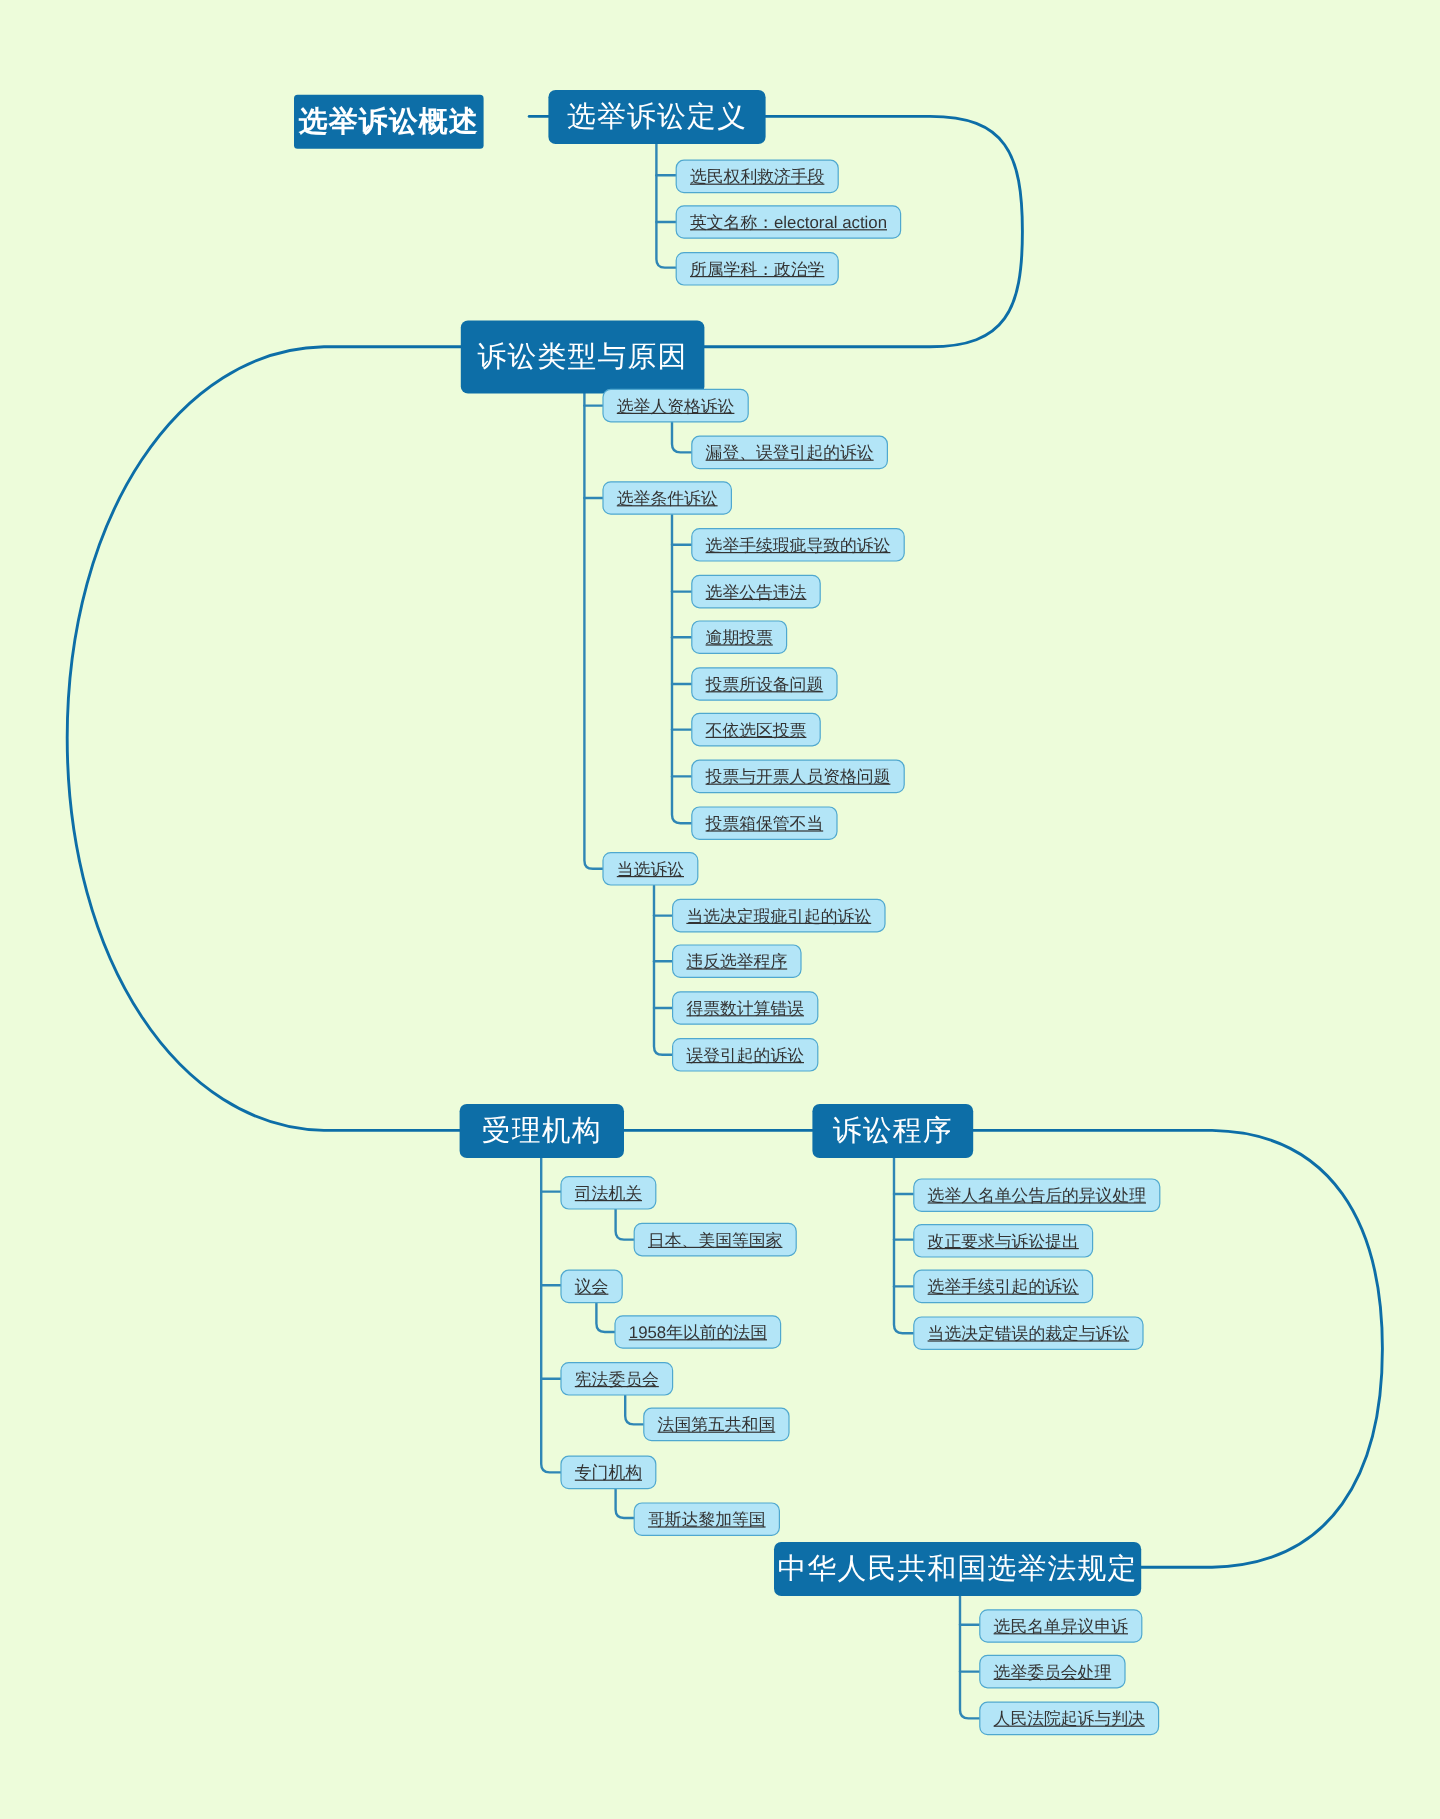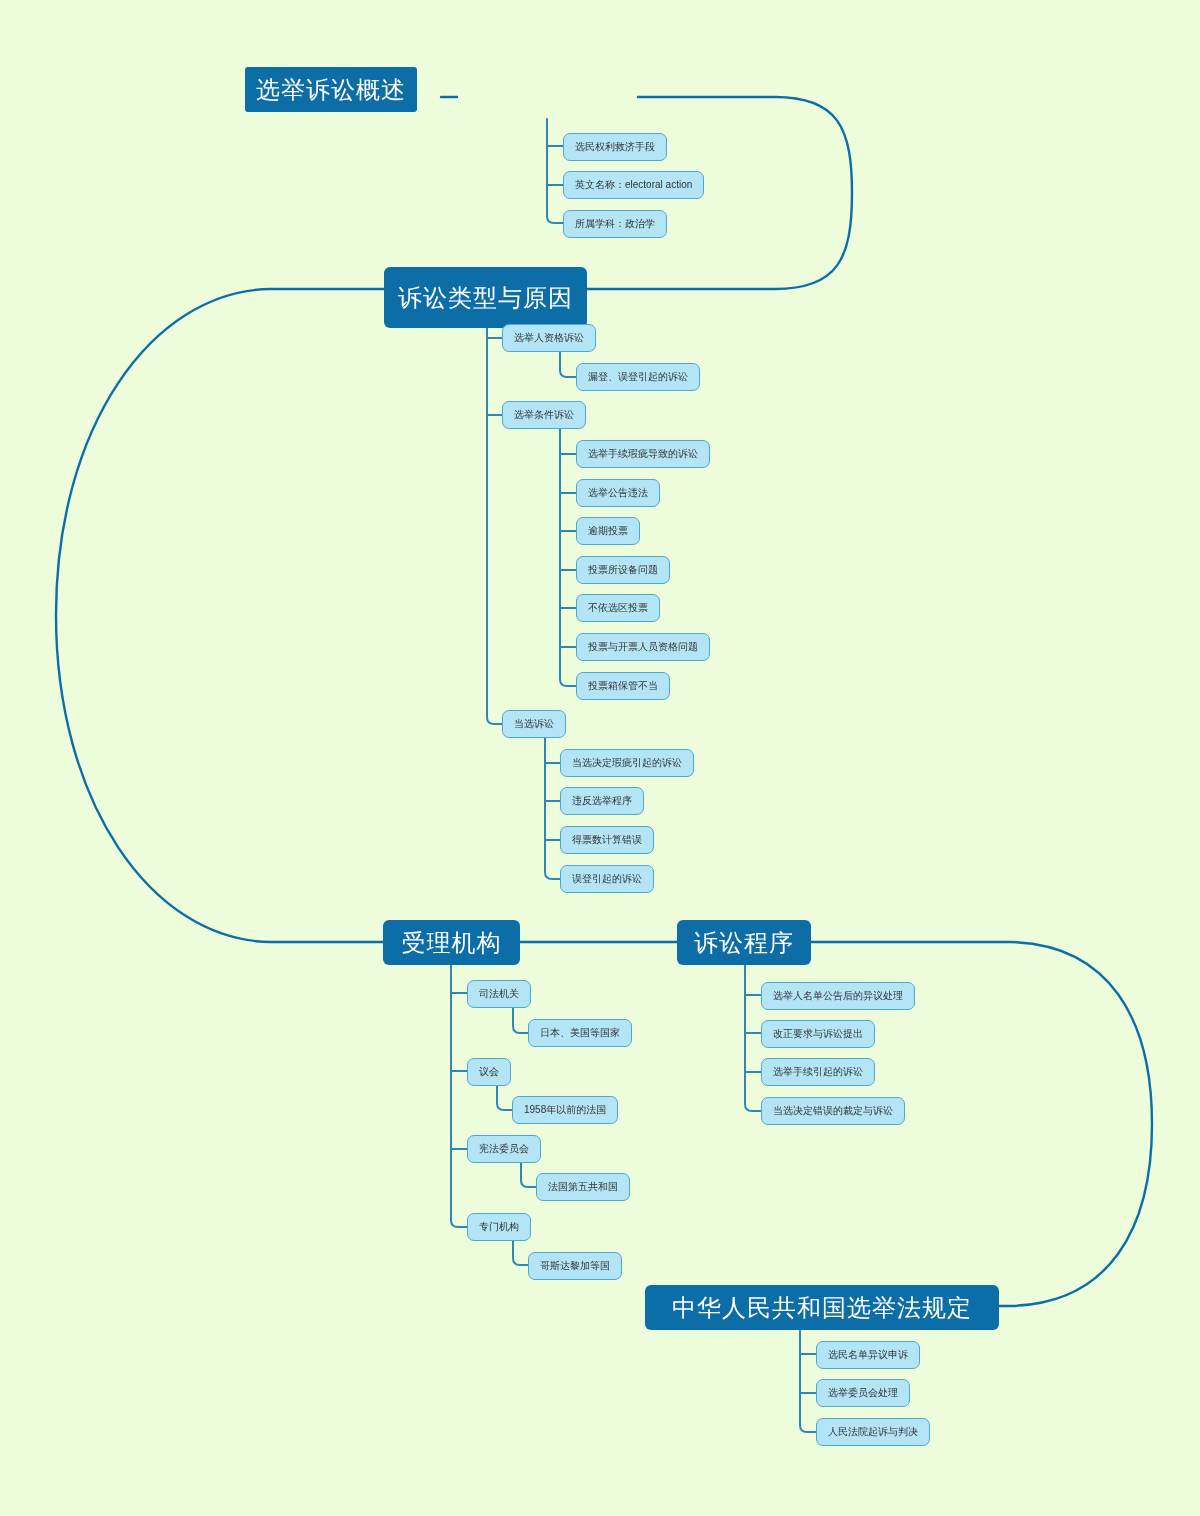--- a/index.html
+++ b/index.html
@@ -50,21 +50,22 @@
     border-radius: 3px;
   }
   
   .node.lvl2, .node.lvl3 {
     background: #b3e5f7;
     border: 1.3px solid #4fa8cf;
     border-radius: 7px;
     color: #333333;
     height: 28px;
     padding: 0 11px;
-    font-size: 10px;
+    font-size: 14px;
+    text-decoration: underline;
   }
   .node.lvl3 {
     background: #b3e5f7;
   }
   .node span {
     line-height: 1;
   }
 </style>
 </head>
 <body>
@@ -130,24 +131,27 @@
       <path d="M745,995 L761,995"></path>
       <path d="M745,1033 L761,1033"></path>
       <path d="M745,1072 L761,1072"></path>
 
       <path d="M800,1328 L800,1425 Q800,1432 807,1432 L816,1432"></path>
       <path d="M800,1354 L816,1354"></path>
       <path d="M800,1393 L816,1393"></path>
     </g>
   </svg>
 
-  <div class="node lvl1 root" style="left:245px; top:67px; width:172px; height:45px;">
+  <div class="node lvl1 root" style="left:245px; top:79px; width:158px; height:45px;font-weight:bold;">
     <span>选举诉讼概述</span>
   </div>
 
+  <div class="node lvl1" style="left:457px; top:75px; width:181px; height:45px;">
+    <span>选举诉讼定义</span>
+  </div>
 
   <div class="node lvl2" style="left:563px; top:133px;">
     <span>选民权利救济手段</span>
   </div>
   <div class="node lvl2" style="left:563px; top:171px;">
     <span>英文名称：electoral action</span>
   </div>
   <div class="node lvl2" style="left:563px; top:210px;">
     <span>所属学科：政治学</span>
   </div>
@@ -242,21 +246,21 @@
   <div class="node lvl2" style="left:761px; top:1020px;">
     <span>改正要求与诉讼提出</span>
   </div>
   <div class="node lvl2" style="left:761px; top:1058px;">
     <span>选举手续引起的诉讼</span>
   </div>
   <div class="node lvl2" style="left:761px; top:1097px;">
     <span>当选决定错误的裁定与诉讼</span>
   </div>
 
-  <div class="node lvl1" style="left:645px; top:1285px; width:354px; height:45px;">
+  <div class="node lvl1" style="left:645px; top:1285px; width:306px; height:45px;">
     <span>中华人民共和国选举法规定</span>
   </div>
   <div class="node lvl2" style="left:816px; top:1341px;">
     <span>选民名单异议申诉</span>
   </div>
   <div class="node lvl2" style="left:816px; top:1379px;">
     <span>选举委员会处理</span>
   </div>
   <div class="node lvl2" style="left:816px; top:1418px;">
     <span>人民法院起诉与判决</span>

